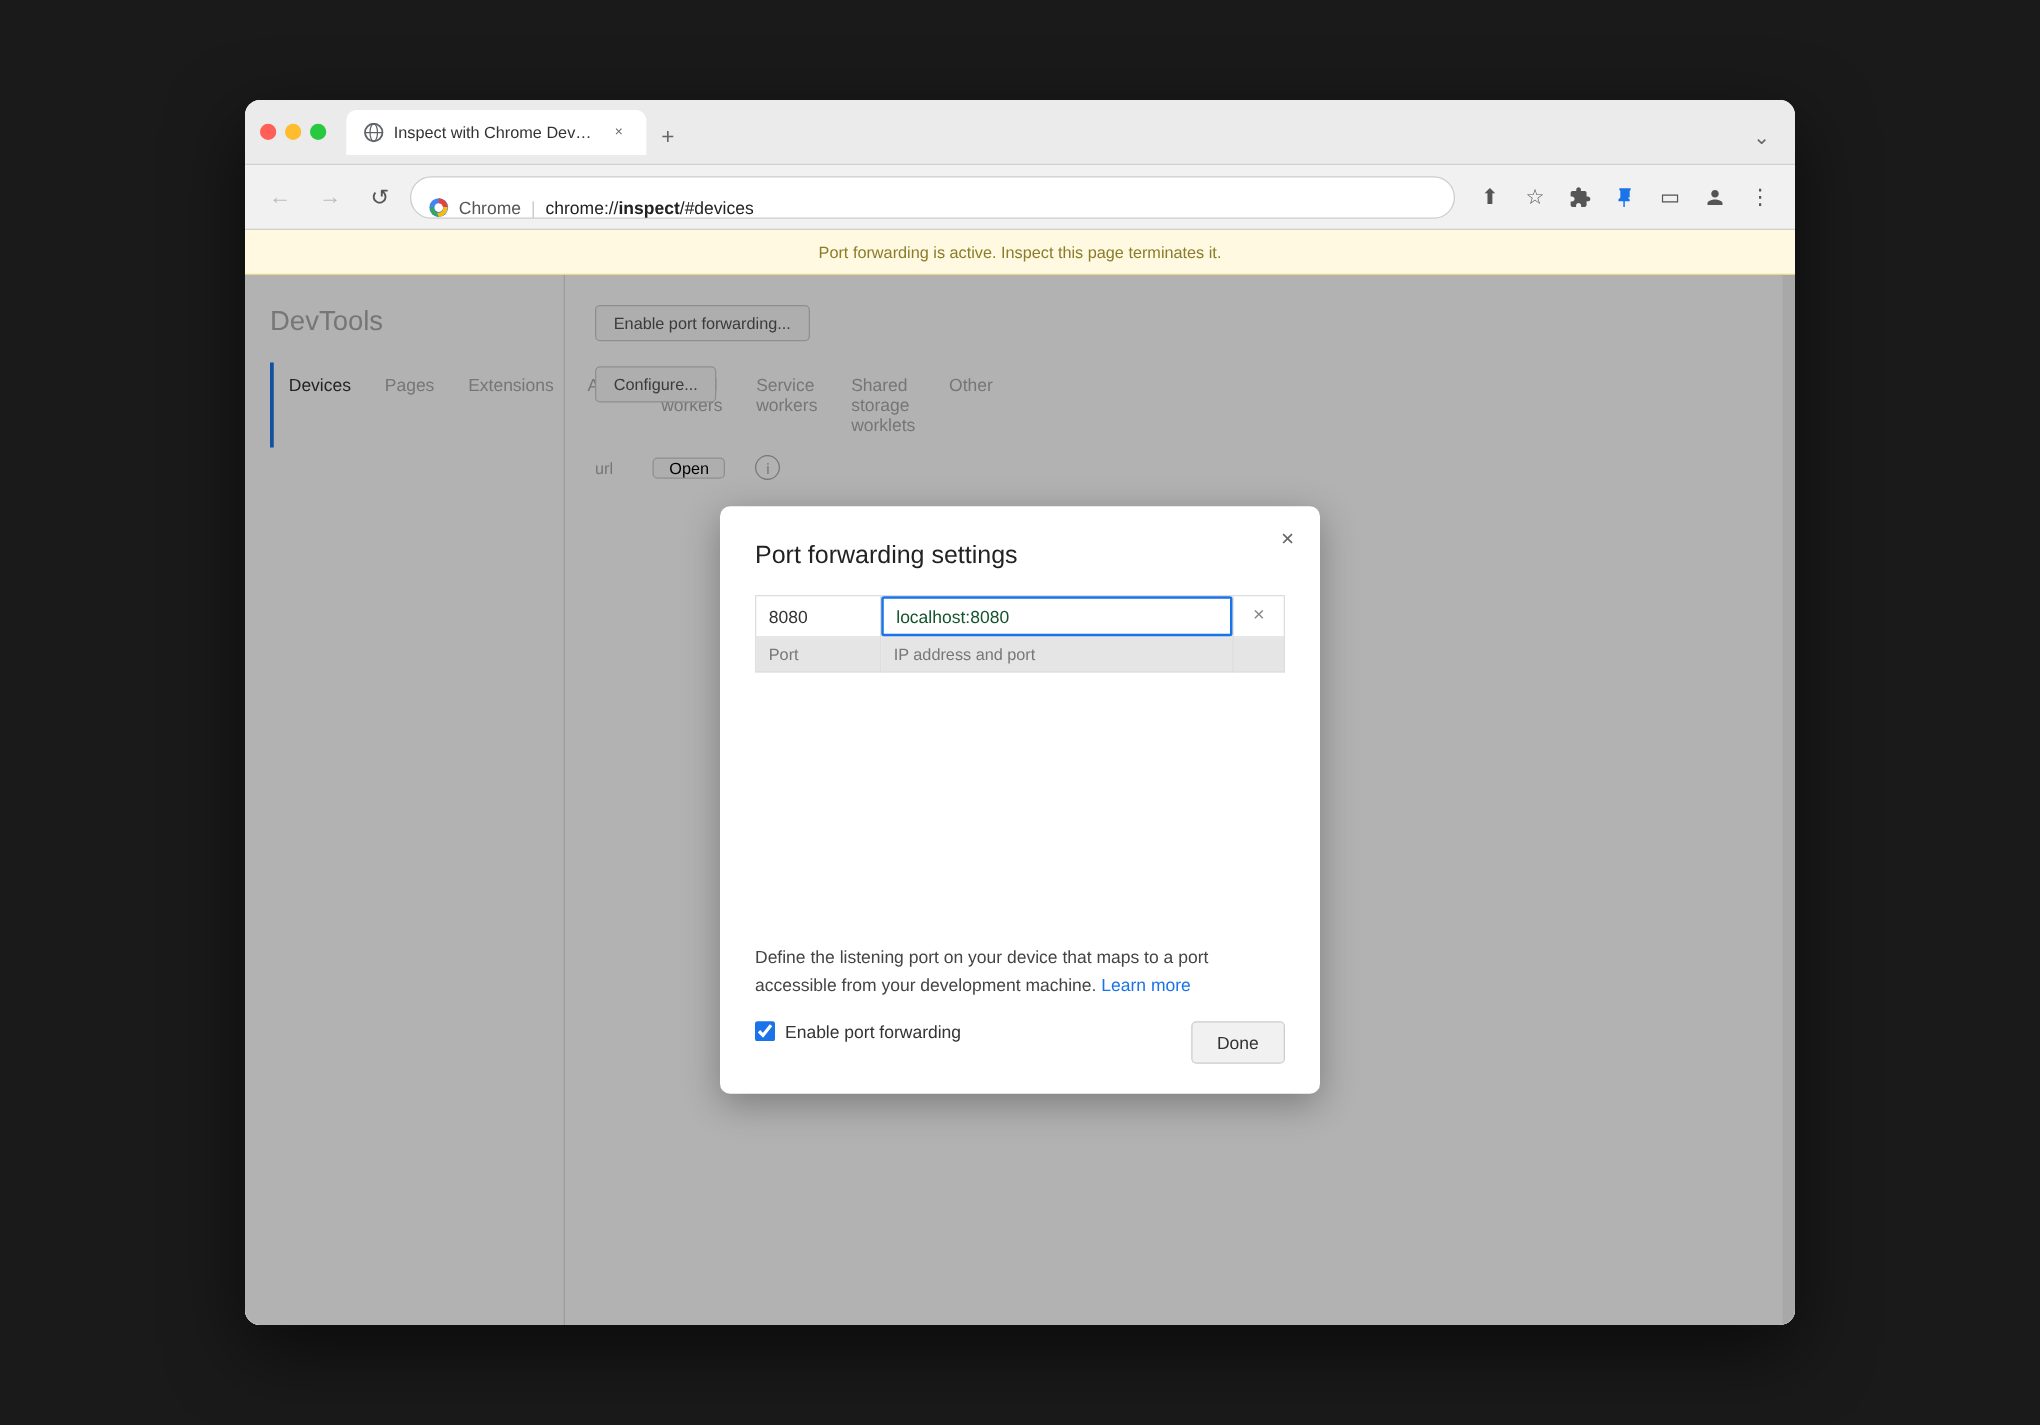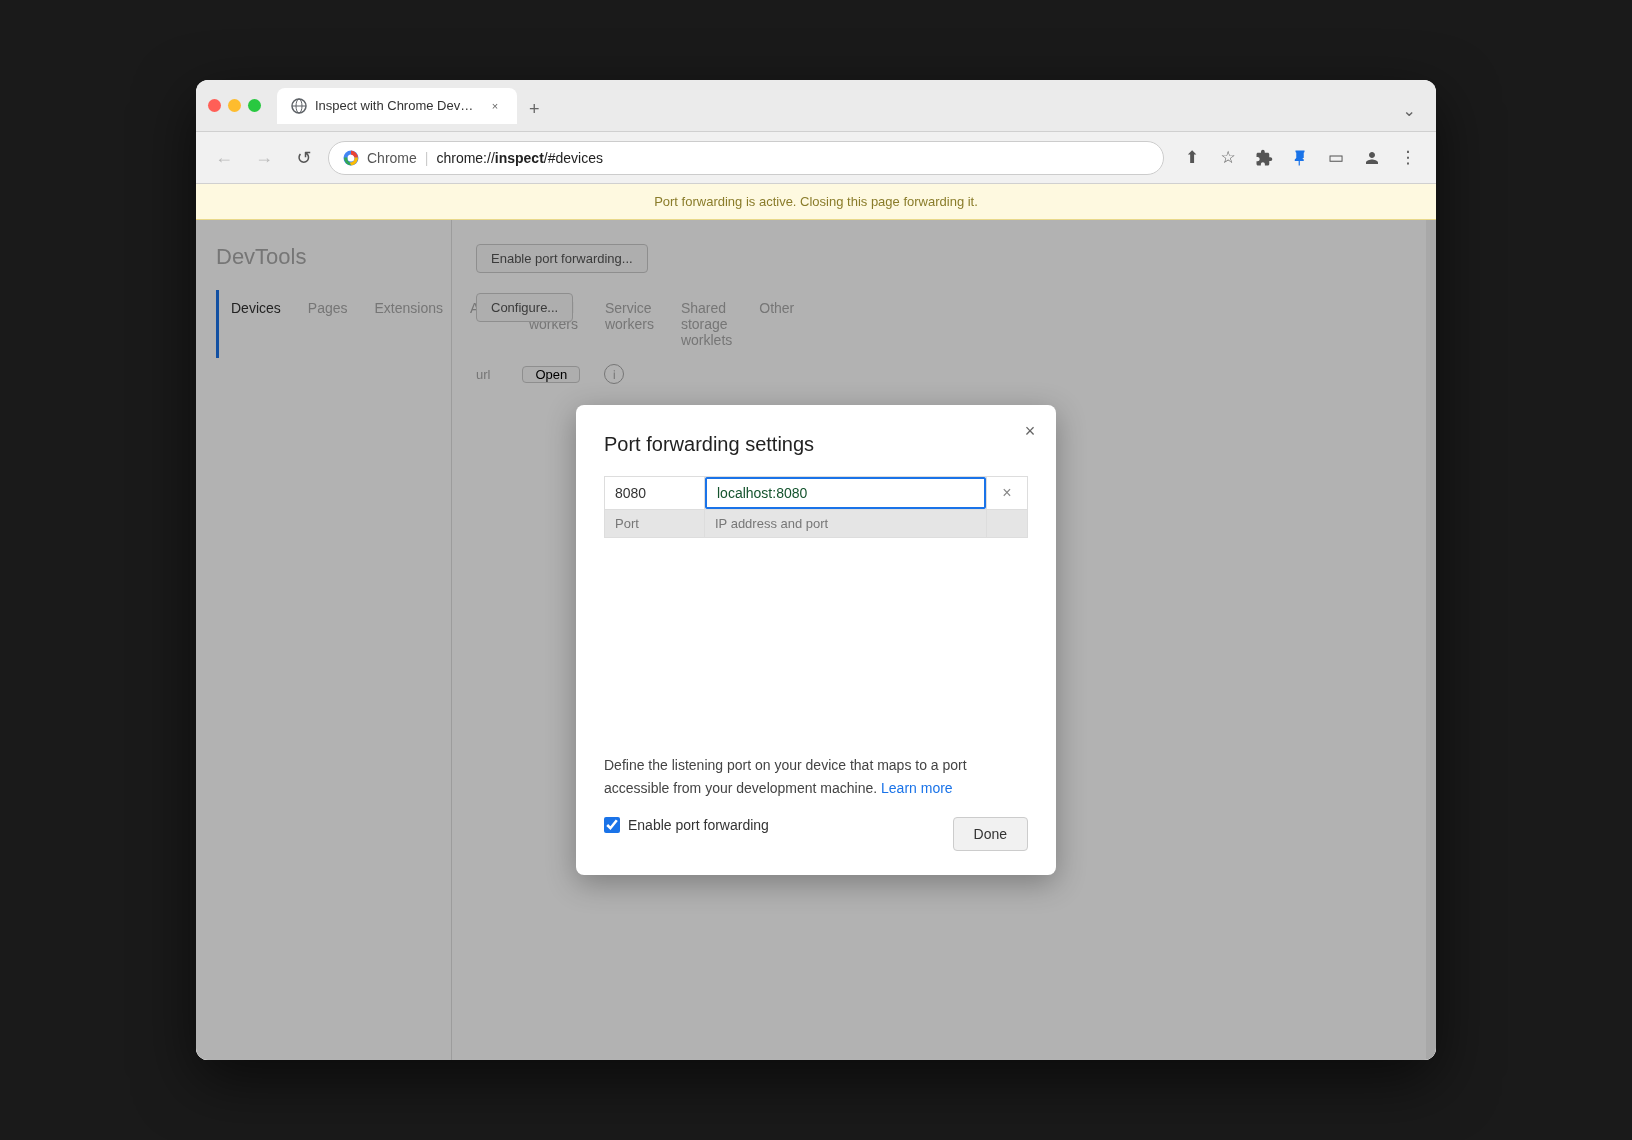--- a/index.html
+++ b/index.html
@@ -136,21 +136,21 @@
       justify-content: center;
     }
     .nav-btn.disabled { color: #bbb; cursor: default; }
     .omnibox {
       flex: 1;
       height: 34px;
       background: #fff;
       border: 1px solid #ccc;
       border-radius: 20px;
       display: flex;
-      align-items: center;
+      align-items: flex-end;
       padding: 0 14px;
       gap: 8px;
       font-size: 14px;
       color: #333;
     }
     .omnibox-chrome {
       font-size: 14px;
       color: #555;
     }
     .omnibox-separator {
@@ -495,21 +495,21 @@
           <path d="M12 12c2.21 0 4-1.79 4-4s-1.79-4-4-4-4 1.79-4 4 1.79 4 4 4zm0 2c-2.67 0-8 1.34-8 4v2h16v-2c0-2.66-5.33-4-8-4z"></path>
         </svg>
       </button>
       <button class="toolbar-icon-btn">⋮</button>
     </div>
   </div>
 
   <div class="browser-content">
 
     <div class="port-forwarding-banner">
-      <span>Port forwarding is active. Closing this page forwarding it.</span>
+      <span>Port forwarding is active. Inspect this page terminates it.</span>
     </div>
 
     <div class="page-content">
 
       <div class="sidebar">
         <div class="sidebar-title">DevTools</div>
         <nav class="sidebar-nav">
           <a class="sidebar-item active" href="#">
             <span>Devices</span>
           </a>

